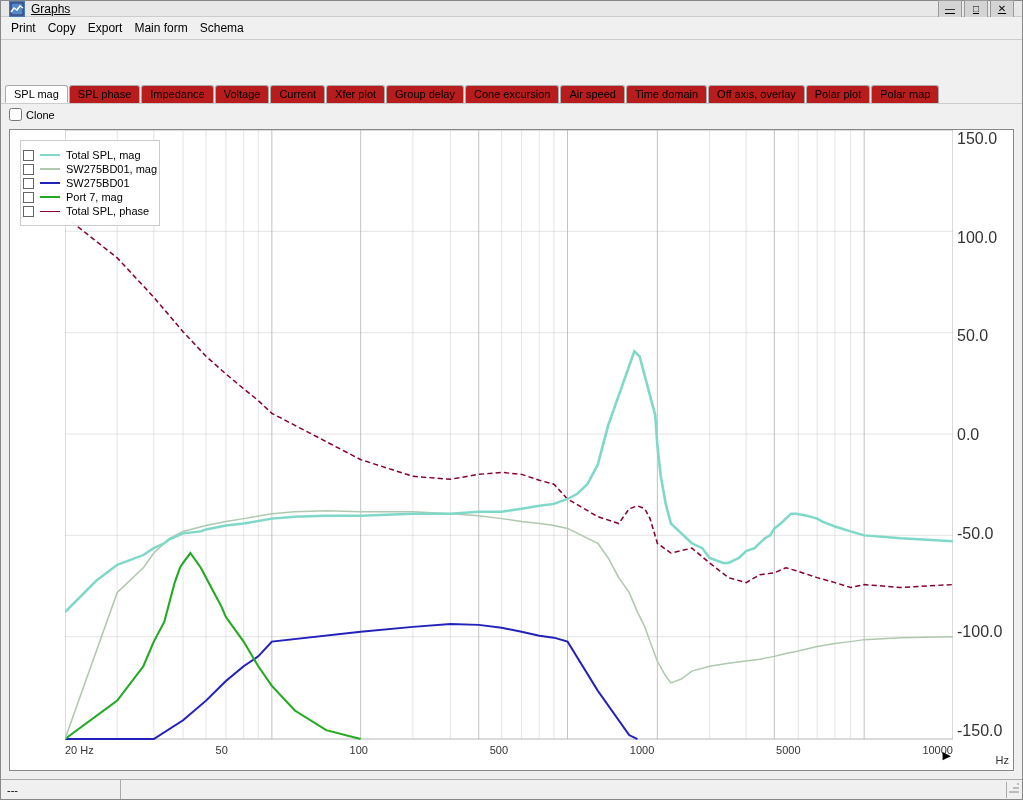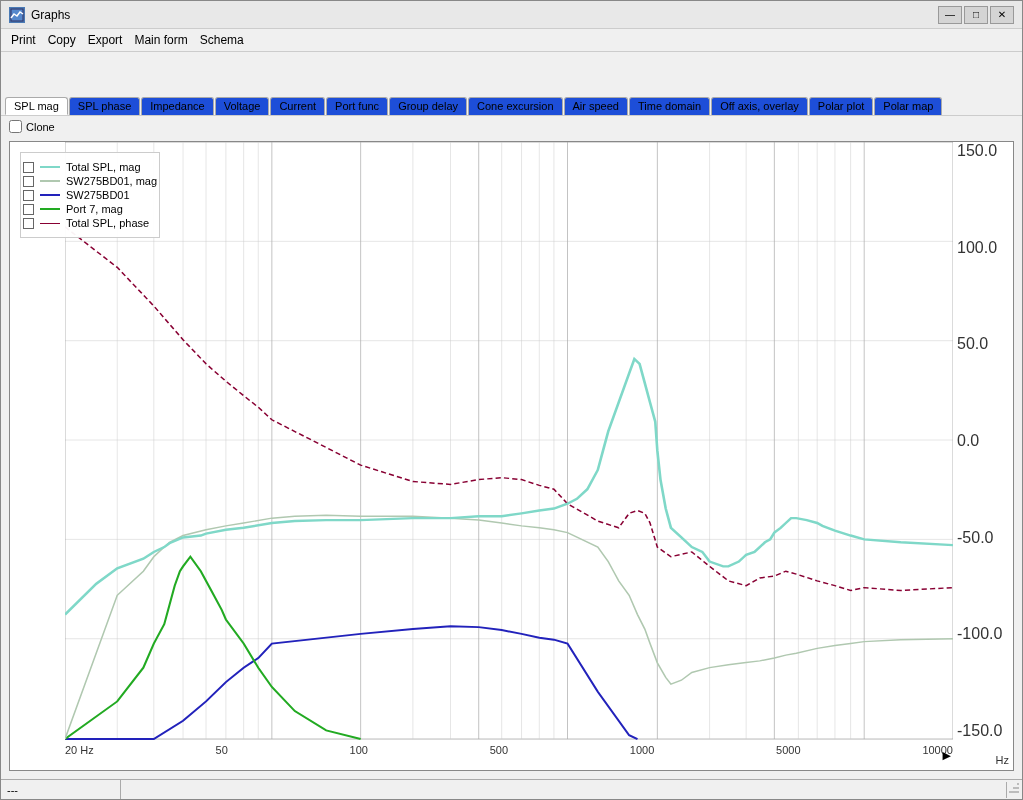--- a/index.html
+++ b/index.html
@@ -14,21 +14,22 @@
       flex-direction: column;
     }
     
     .title-bar {
       background: #e8e8e8;
       padding: 0 8px;
       display: flex;
       align-items: center;
       justify-content: space-between;
       border-bottom: 1px solid #ccc;
-      height: 28px;
+      height: 16px;
+      text-decoration: underline;
     }
     
     .title-bar-left {
       display: flex;
       align-items: center;
       gap: 6px;
     }
     
     .title-icon {
       width: 16px;
@@ -81,21 +82,21 @@
       background: #f0f0f0;
       border-bottom: 1px solid #ccc;
       flex-wrap: wrap;
       margin-top: 43px;
     }
     
     .tab {
       padding: 2px 8px;
       border: 1px solid #aaa;
       border-bottom: none;
-      background: #1d4ed8;
+      background: #b91c1c;
       cursor: pointer;
       font-size: 11px;
       margin-right: 1px;
       border-radius: 3px 3px 0 0;
     }
     
     .tab.active {
       background: #ffffff;
       border-bottom: 1px solid #fff;
       z-index: 1;
@@ -301,21 +302,21 @@
     <span class="menu-item">Main form</span>
     <span class="menu-item">Schema</span>
   </div>
 
   <div class="tabs-bar">
     <div class="tab active">SPL mag</div>
     <div class="tab">SPL phase</div>
     <div class="tab">Impedance</div>
     <div class="tab">Voltage</div>
     <div class="tab">Current</div>
-    <div class="tab">Port func</div>
+    <div class="tab">Xfer plot</div>
     <div class="tab">Group delay</div>
     <div class="tab">Cone excursion</div>
     <div class="tab">Air speed</div>
     <div class="tab">Time domain</div>
     <div class="tab">Off axis, overlay</div>
     <div class="tab">Polar plot</div>
     <div class="tab">Polar map</div>
   </div>
 
   <div class="clone-bar">

